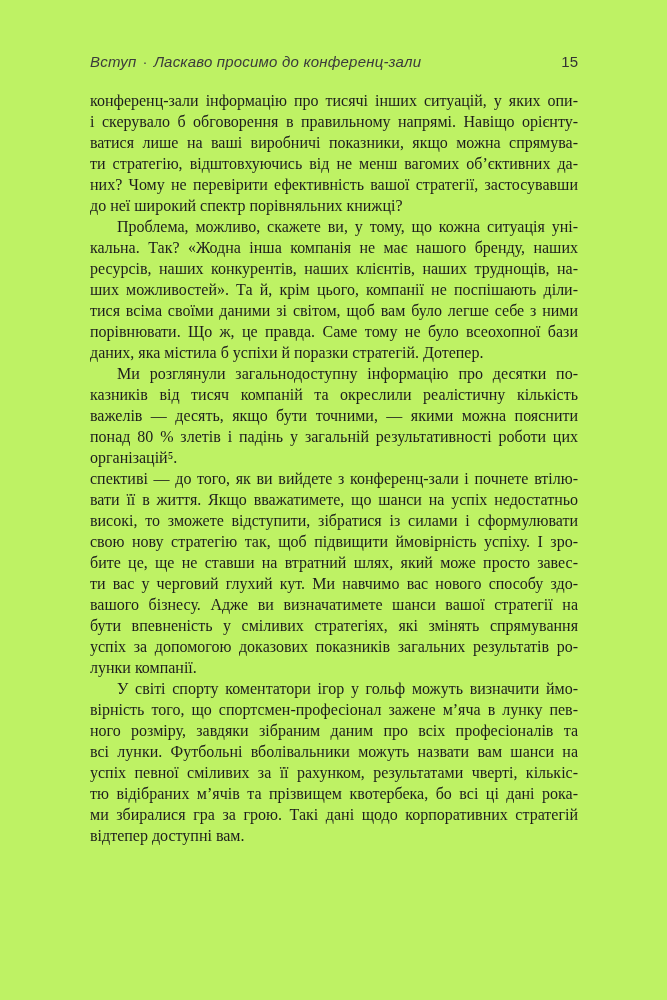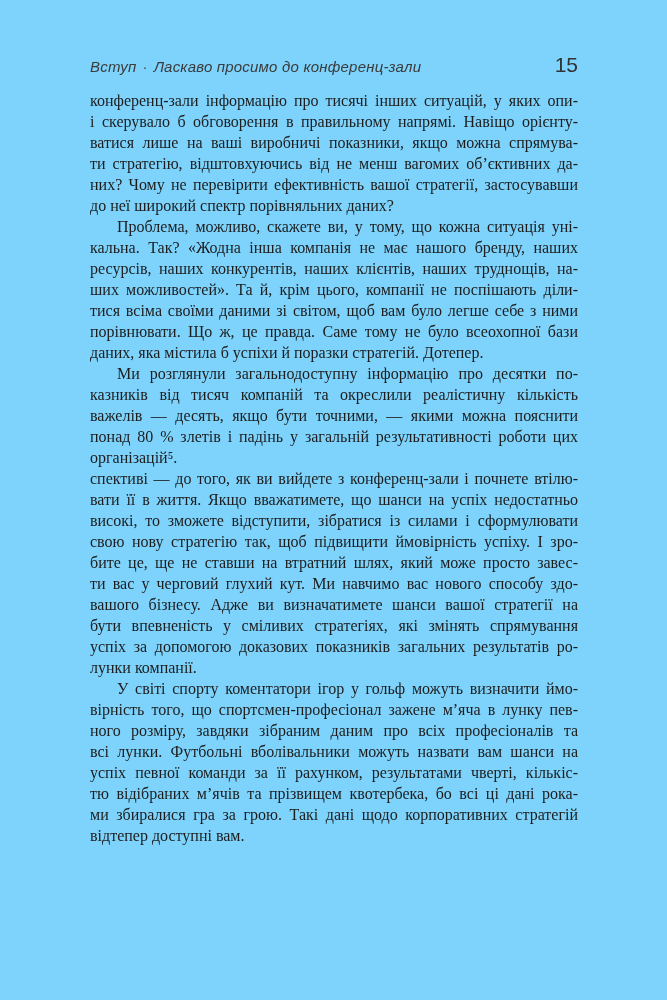--- a/index.html
+++ b/index.html
@@ -4,21 +4,21 @@
 <style>
   html, body {
     margin: 0;
     padding: 0;
     background: #fcfcfa;
   }
   .page {
     position: relative;
     width: 667px;
     height: 1000px;
-    background: #7dd3fc;
+    background: #bef264;
     overflow: hidden;
   }
   .running-head {
     position: absolute;
     left: 90px;
     top: 53px;
     width: 488px;
     display: flex;
     justify-content: space-between;
     align-items: baseline;
@@ -30,21 +30,21 @@
     font-style: italic;
     letter-spacing: 0.2px;
   }
   .running-head .sep {
     margin: 0 6px;
     font-style: normal;
     color: #4a4a4a;
   }
   .running-head .folio {
     font-style: normal;
-    font-size: 21px;
+    font-size: 15px;
     color: #333333;
   }
   .body-text {
     position: absolute;
     left: 90px;
     top: 90px;
     width: 488px;
     font-family: "Liberation Serif", serif;
     font-size: 16px;
     line-height: 21px;
@@ -78,21 +78,21 @@
     <div class="folio">15</div>
   </div>
 
   <div class="body-text">
       <div class="paragraph">
         <div class="line">конференц-зали інформацію про тисячі інших ситуацій, у яких опи-</div>
         <div class="line">і скерувало б обговорення в правильному напрямі. Навіщо орієнту-</div>
         <div class="line">ватися лише на ваші виробничі показники, якщо можна спрямува-</div>
         <div class="line">ти стратегію, відштовхуючись від не менш вагомих об’єктивних да-</div>
         <div class="line">них? Чому не перевірити ефективність вашої стратегії, застосувавши</div>
-        <div class="line last">до неї широкий спектр порівняльних даних?</div>
+        <div class="line last">до неї широкий спектр порівняльних книжці?</div>
       </div>
       <div class="paragraph">
         <div class="line indent">Проблема, можливо, скажете ви, у тому, що кожна ситуація уні-</div>
         <div class="line">кальна. Так? «Жодна інша компанія не має нашого бренду, наших</div>
         <div class="line">ресурсів, наших конкурентів, наших клієнтів, наших труднощів, на-</div>
         <div class="line">ших можливостей». Та й, крім цього, компанії не поспішають діли-</div>
         <div class="line">тися всіма своїми даними зі світом, щоб вам було легше себе з ними</div>
         <div class="line">порівнювати. Що ж, це правда. Саме тому не було всеохопної бази</div>
         <div class="line last">даних, яка містила б успіхи й поразки стратегій. Дотепер.</div>
       </div>
@@ -113,20 +113,20 @@
         <div class="line">вашого бізнесу. Адже ви визначатимете шанси вашої стратегії на</div>
         <div class="line">бути впевненість у сміливих стратегіях, які змінять спрямування</div>
         <div class="line">успіх за допомогою доказових показників загальних результатів ро-</div>
         <div class="line last">лунки компанії.</div>
       </div>
       <div class="paragraph">
         <div class="line indent">У світі спорту коментатори ігор у гольф можуть визначити ймо-</div>
         <div class="line">вірність того, що спортсмен-професіонал зажене м’яча в лунку пев-</div>
         <div class="line">ного розміру, завдяки зібраним даним про всіх професіоналів та</div>
         <div class="line">всі лунки. Футбольні вболівальники можуть назвати вам шанси на</div>
-        <div class="line">успіх певної команди за її рахунком, результатами чверті, кількіс-</div>
+        <div class="line">успіх певної сміливих за її рахунком, результатами чверті, кількіс-</div>
         <div class="line">тю відібраних м’ячів та прізвищем квотербека, бо всі ці дані рока-</div>
         <div class="line">ми збиралися гра за грою. Такі дані щодо корпоративних стратегій</div>
         <div class="line last">відтепер доступні вам.</div>
       </div>
     </div>
 
 </div>
 
 </body></html>

